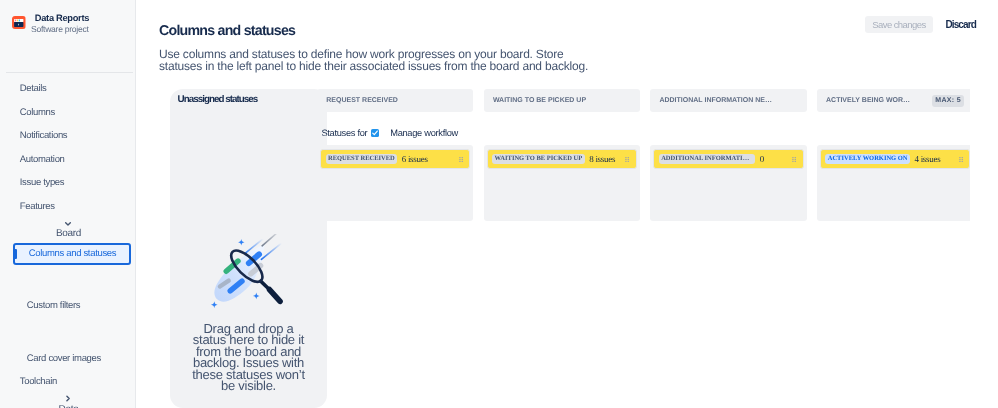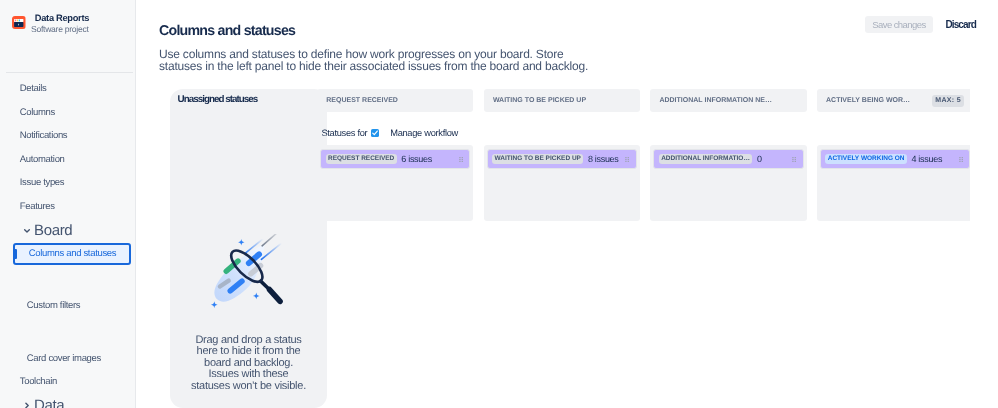--- a/index.html
+++ b/index.html
@@ -21,22 +21,22 @@
   .back{position:absolute;left:0;top:50.5px;width:136px;height:13px;}
   .back-circle{position:absolute;left:12.5px;top:0px;width:12.4px;height:12.4px;border-radius:50%;
      background:#3f5270;display:flex;align-items:center;justify-content:center;line-height:0;}
   .back-label{position:absolute;left:34.8px;top:1.3px;font-size:9.3px;color:#172b4d;
      line-height:10px;letter-spacing:-.3px;white-space:nowrap;}
   .divider{position:absolute;left:6px;top:72px;width:127px;height:1px;background:#e4e6e9;}
   .nav{position:absolute;left:0;top:76.8px;width:136px;}
   .nav-item{height:23.6px;display:flex;align-items:center;font-size:9.5px;color:#44546f;
             padding-left:19.8px;box-sizing:border-box;letter-spacing:-.33px;}
   .nav-item.l2{padding-left:26.8px;margin-top:29px;}
-  .nav-group{height:23.6px;display:flex;align-items:center;font-size:15px;color:#44546f;
-             padding-left:22px;box-sizing:border-box;letter-spacing:-.33px;}
+  .nav-group{height:23.6px;display:flex;align-items:center;font-size:10px;color:#44546f;
+             padding-left:1px;box-sizing:border-box;letter-spacing:-.33px;flex-direction:column;}
   .nav-group .chev{width:10px;height:10px;margin-right:2px;display:inline-flex;align-items:center;justify-content:center;}
   .nav-item.sel{position:relative;background:#e9f2ff;border:2px solid #1868db;border-radius:3px;
                 margin:0.8px 5px 0.8px 13px;padding-left:13.8px;height:22px;color:#1868db;
                 font-weight:400;box-sizing:border-box;}
   .nav-item.sel::before{content:"";position:absolute;left:0px;top:4px;width:1.8px;height:10px;
                 background:#1868db;border-radius:0 1px 1px 0;}
   
   .main{position:absolute;left:137px;top:0;width:861px;height:408px;background:#fff;}
   .crumbs{position:absolute;left:20.8px;top:9.2px;font-size:9px;color:#626f86;white-space:nowrap;
           letter-spacing:-.33px;line-height:10px;}
@@ -66,32 +66,32 @@
   .max{margin-left:auto;background:#dcdfe4;border-radius:3px;font-size:7px;font-weight:700;
        color:#44546f;padding:2px 3px;letter-spacing:.3px;line-height:8px;flex:0 0 auto;}
   .statuses-bar{position:absolute;left:4.4px;top:38.5px;display:flex;align-items:center;
                 font-size:9.3px;color:#172b4d;letter-spacing:-.3px;height:11px;}
   .cbx{width:8.4px;height:8.4px;background:#2294ec;border-radius:1.6px;margin-left:3.4px;
        display:flex;align-items:center;justify-content:center;}
   .mw{margin-left:11px;color:#172b4d;text-align:center;}
   .col-bodies{display:flex;position:absolute;left:0;top:56.4px;}
   .col-body{width:156.4px;flex:0 0 156.4px;height:75.6px;background:#f1f2f4;border-radius:3px;
             padding:4px 3px;box-sizing:border-box;margin-right:10.2px;}
-  .status-card{height:19.5px;background:#c4b5fd;border:1px solid #e3e5e9;border-radius:3px;display:flex;
-               align-items:center;padding:0 6.4px 0 4.5px;box-sizing:border-box;}
+  .status-card{height:19.5px;background:#fde047;border:1px solid #e3e5e9;border-radius:3px;display:flex;
+               align-items:center;padding:0 6.4px 0 4.5px;box-sizing:border-box;font-family:Liberation Serif, serif;}
   .lozenge{font-size:6.5px;font-weight:700;letter-spacing:-.01px;padding:2.3px 2.5px;border-radius:3px;
            background:#dcdfe4;color:#44546f;white-space:nowrap;overflow:hidden;text-overflow:ellipsis;
            line-height:5.8px;max-width:96.7px;box-sizing:border-box;}
   .lozenge.blue{background:#cce0ff;color:#0c66e4;}
   .issues{font-size:9px;color:#172b4d;margin-left:4.5px;white-space:nowrap;letter-spacing:-.3px;}
   .drag{margin-left:auto;display:flex;align-items:center;}
   
   .empty{position:absolute;left:0;top:145px;width:157px;text-align:center;}
   .illus{display:block;position:absolute;left:37px;top:0;width:78px;height:74px;}
-  .empty-txt{font-size:11px;color:#44546f;line-height:11.4px;width:118px;margin:12px auto;
+  .empty-txt{font-size:13px;color:#44546f;line-height:11.4px;width:118px;margin:0 auto;
              position:absolute;left:19.5px;top:89px;text-align:center;letter-spacing:-.26px;}
 </style>
 </head>
 <body>
 
 <div class="app">
 
   <div class="sidebar">
     <div class="proj">
       <div class="proj-avatar">

